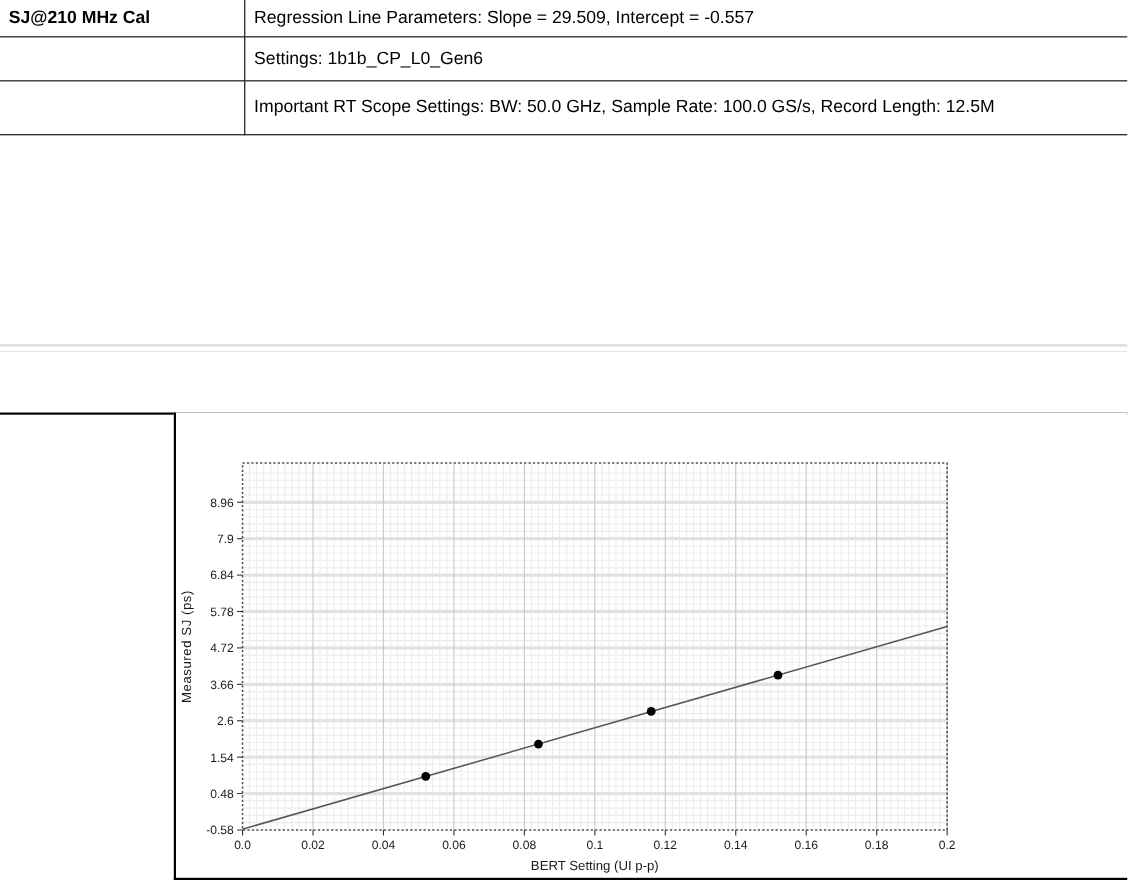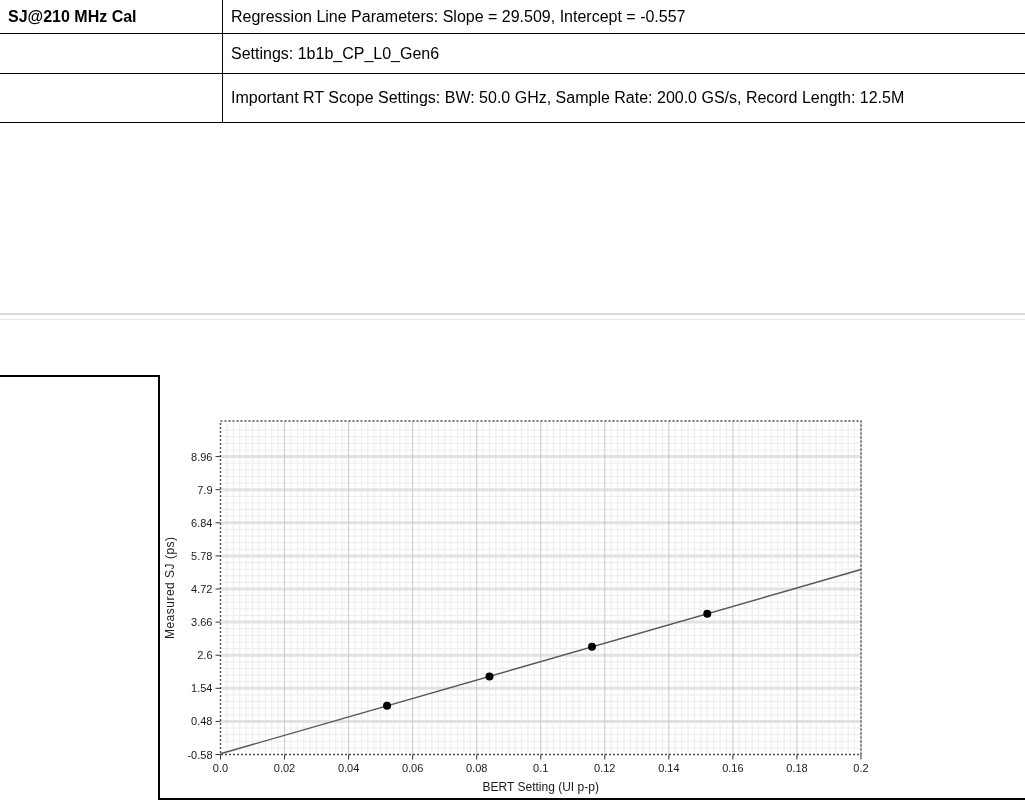--- a/index.html
+++ b/index.html
@@ -43,21 +43,21 @@
   </div>
   <div class="tc">
     <span>Regression Line Parameters: Slope = 29.509, Intercept = -0.557</span>
   </div>
   <div class="tc lft"></div>
   <div class="tc">
     <span>Settings: 1b1b_CP_L0_Gen6</span>
   </div>
   <div class="tc lft"></div>
   <div class="tc">
-    <span>Important RT Scope Settings: BW: 50.0 GHz, Sample Rate: 200.0 GS/s, Record Length: 12.5M</span>
+    <span>Important RT Scope Settings: BW: 50.0 GHz, Sample Rate: 100.0 GS/s, Record Length: 12.5M</span>
   </div>
 </div>
 
 <div class="sep-a"></div>
 <div class="sep-b"></div>
 
 <div class="panel-top"></div>
 <div class="panel"></div>
 
 <div class="chart-wrap">

